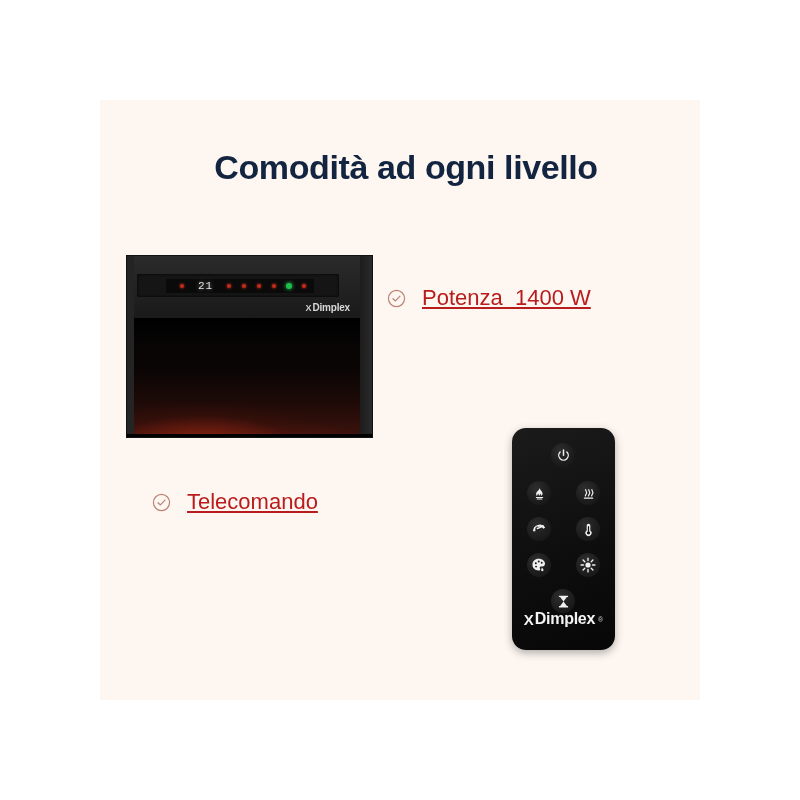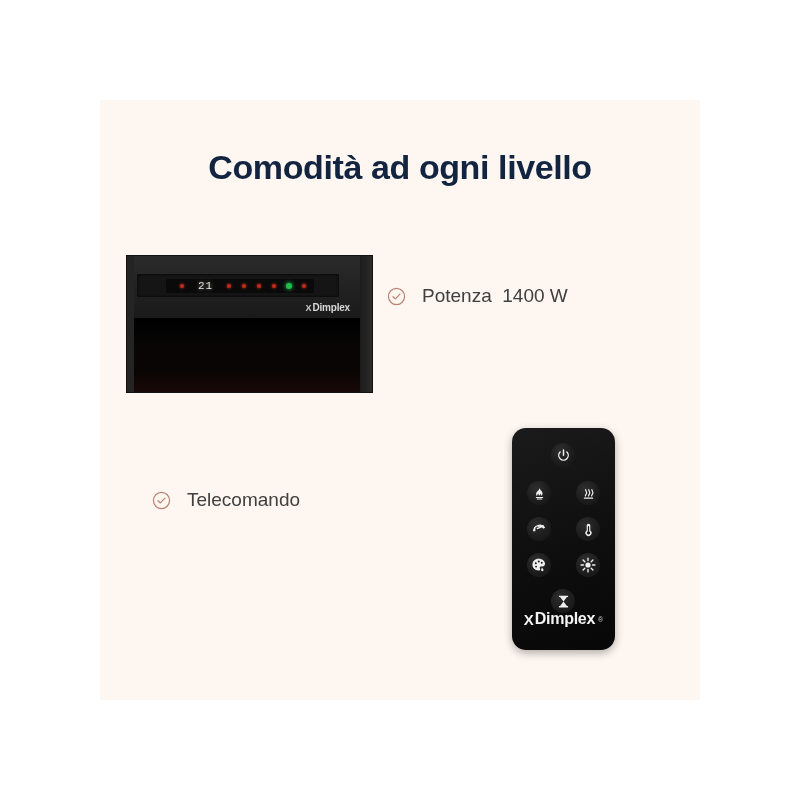--- a/index.html
+++ b/index.html
@@ -34,20 +34,21 @@
     position: absolute;
     left: 0;
     top: 48px;
     width: 600px;
     text-align: center;
     color: #122440;
     font-size: 34px;
     font-weight: bold;
     letter-spacing: -0.4px;
     font-family: "Liberation Sans", sans-serif;
+    padding-left: 6px;
   }
 
   
   .feature-list {
     position: absolute;
   }
   .feature-list.top-right { left: 287px; top: 186px; }
   .feature-list.bottom-left { left: 52px; top: 390px; text-align: center; }
 
   .feature-row {
@@ -59,34 +60,35 @@
 
   .check-icon {
     width: 19px;
     height: 19px;
     flex: 0 0 19px;
     margin-right: 16px;
     display: block;
   }
 
   .feature-label {
-    font-size: 19px;
-    color: #404040;
+    font-size: 22px;
+    color: #b91c1c;
     font-family: "Liberation Sans", sans-serif;
     white-space: pre;
     line-height: 1.1;
+    text-decoration: underline;
   }
 
   
   .fireplace {
     position: absolute;
     left: 27px;
     top: 156px;
     width: 245px;
-    height: 136px;
+    height: 181px;
     background: #000000;
     overflow: hidden;
     box-shadow: 0 0 0 1px #111;
   }
   .fp-bezel-top {
     position: absolute;
     left: 0; top: 0;
     width: 245px; height: 62px;
     background: linear-gradient(180deg, #2b2b2b 0%, #232323 45%, #1a1a1a 100%);
   }

